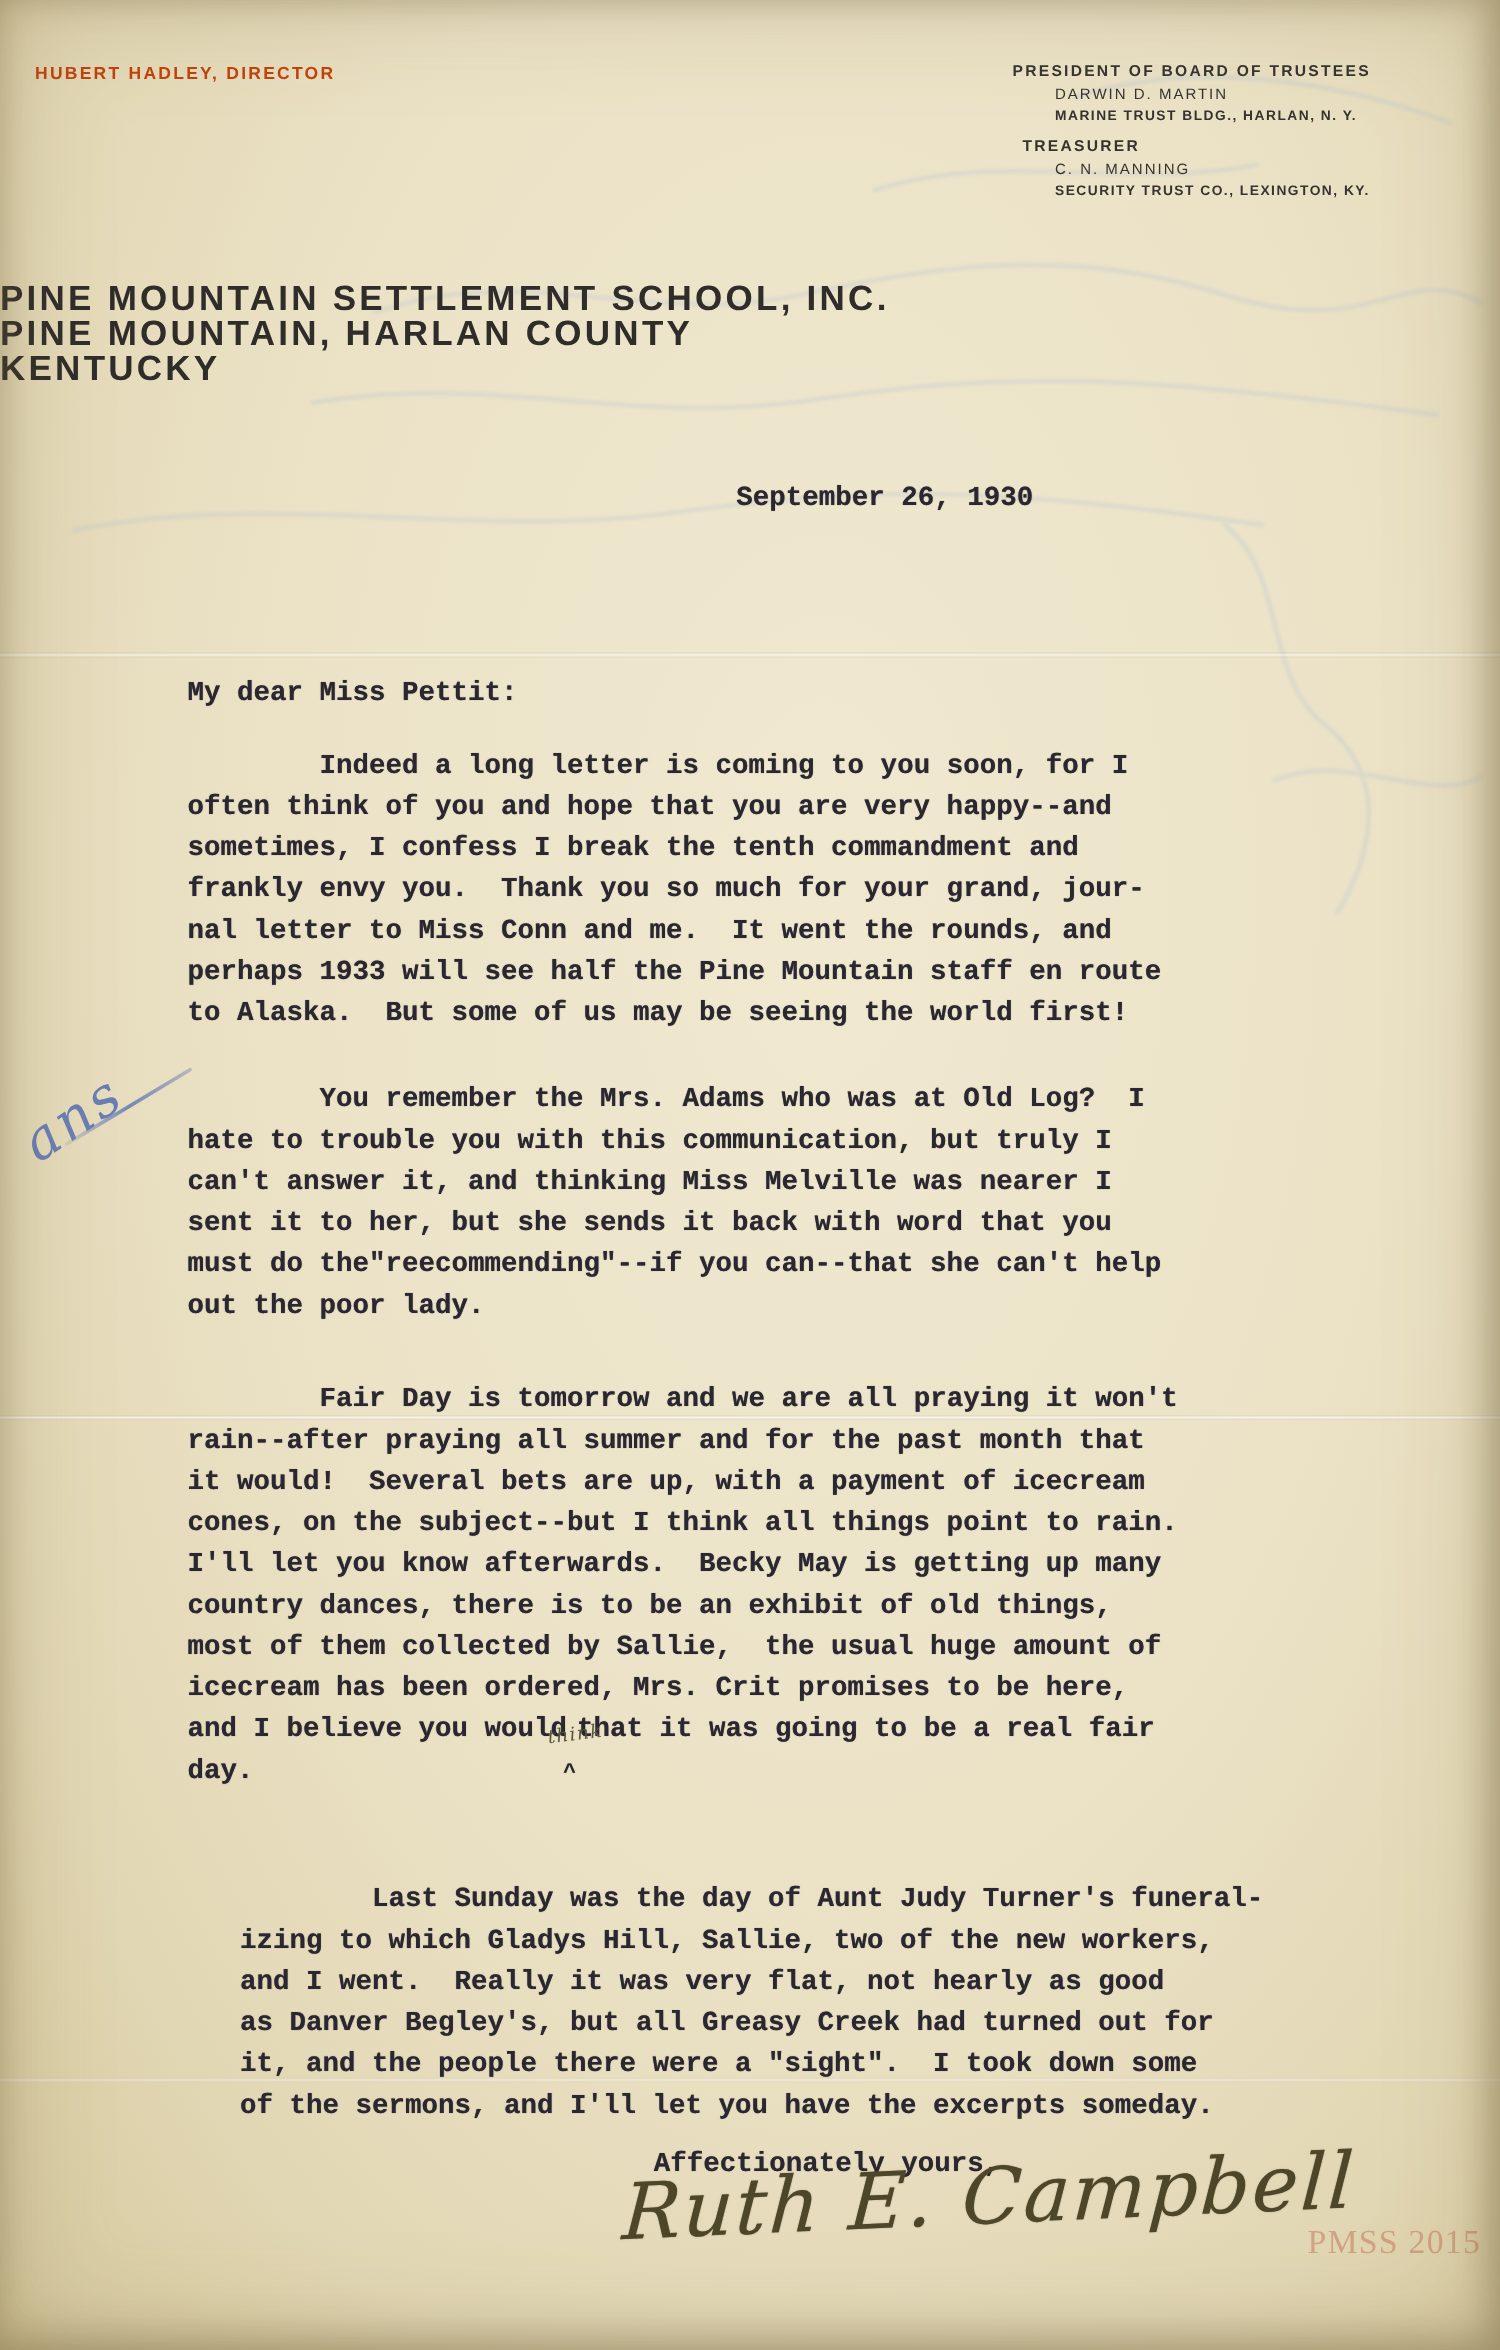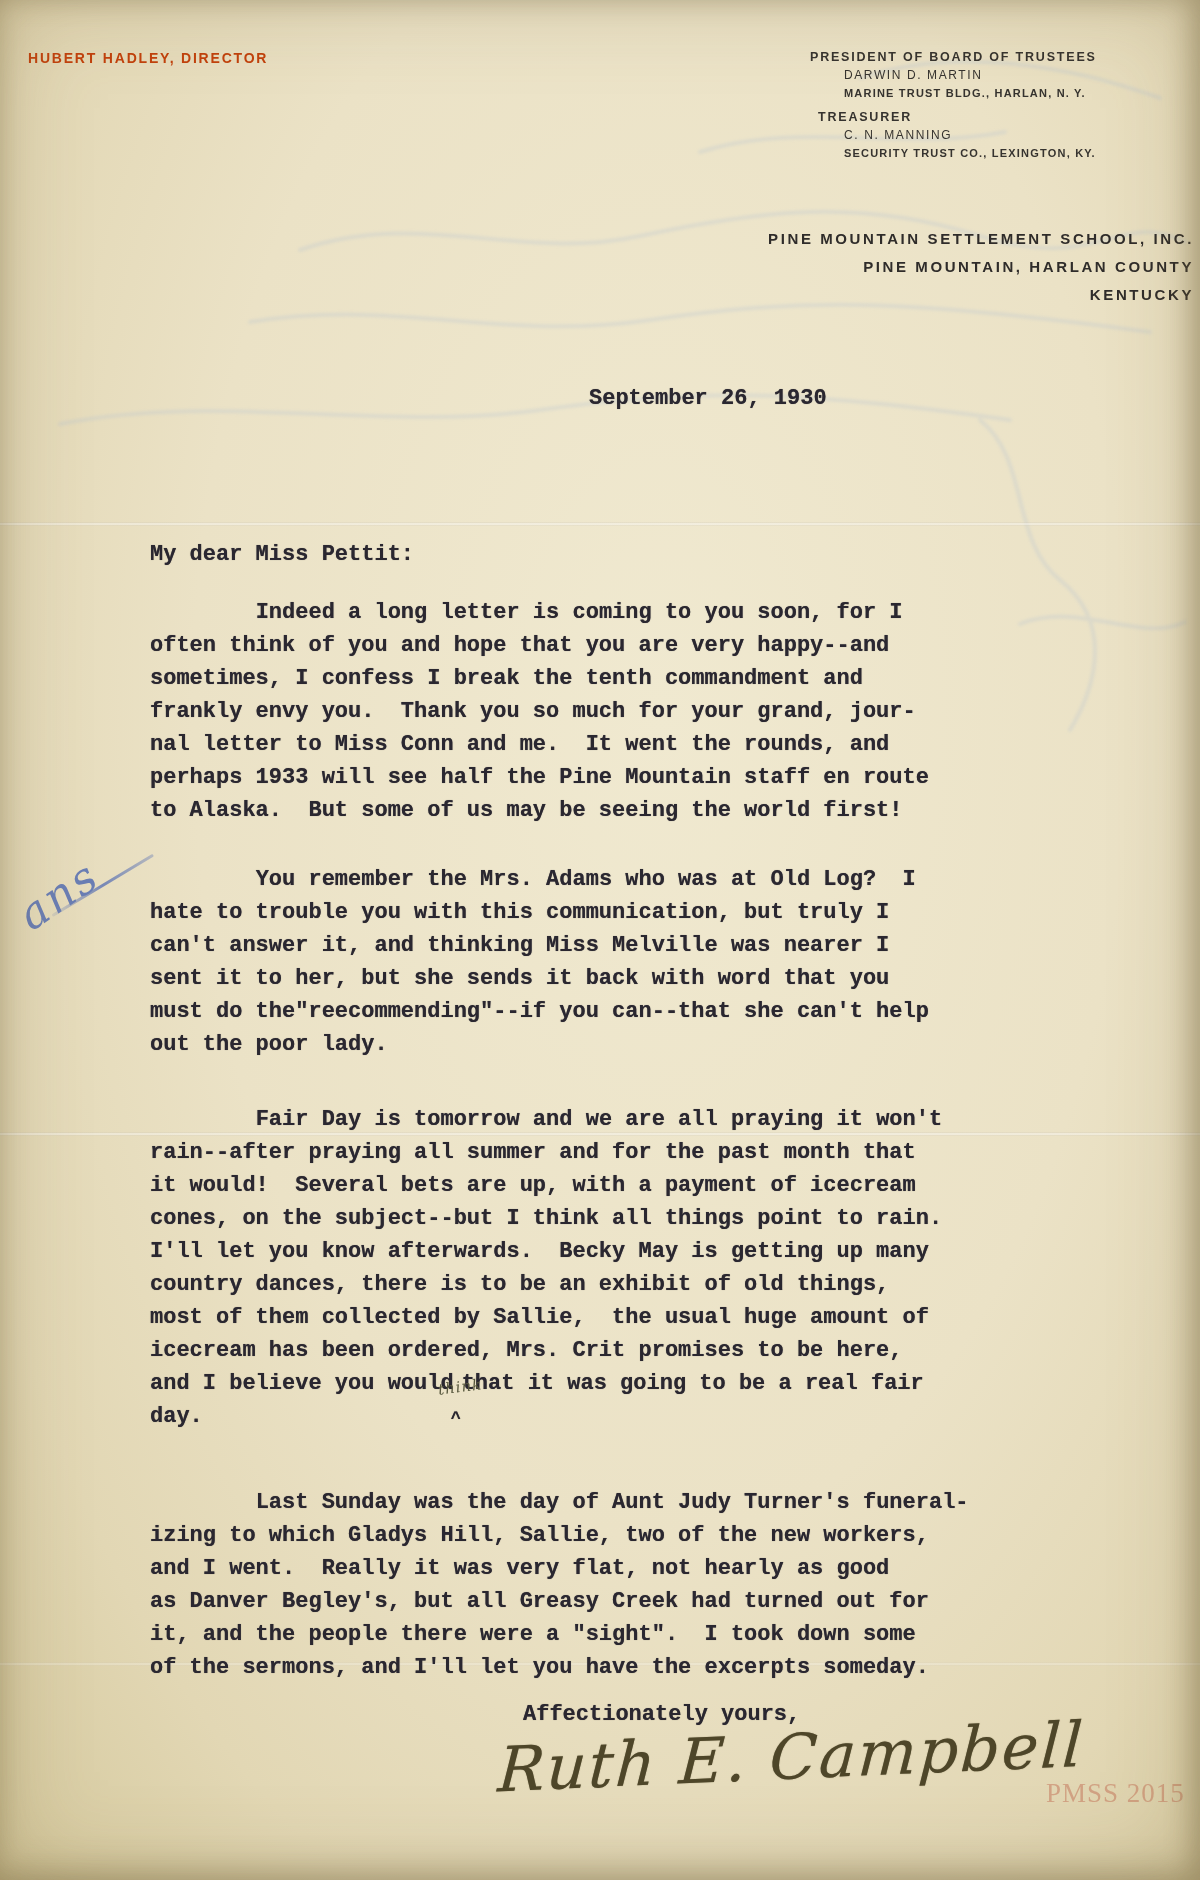--- a/index.html
+++ b/index.html
@@ -13,40 +13,40 @@
   .bleed{position:absolute;left:0;top:0;pointer-events:none;filter:blur(1.4px);opacity:.55;}
 
   
   .director{position:absolute;left:28px;top:50px;font-size:14px;font-weight:bold;
        letter-spacing:1.8px;color:#c2410c;}
   .trustees{position:absolute;left:810px;top:48px;color:#36332f;line-height:18px;}
   .trustees .t-title{font-size:12.5px;font-weight:bold;letter-spacing:1.8px;}
   .trustees .t-name{font-size:12px;font-weight:normal;letter-spacing:1.6px;padding-left:34px;}
   .trustees .t-addr{font-size:11px;font-weight:bold;letter-spacing:1.2px;padding-left:34px;}
   .trustees .t-gap{margin-top:6px;padding-left:8px;}
-  .school{position:absolute;left:0;top:225px;width:1194px;text-align:right;color:#2f2c2a;
-       font-size:15px;font-weight:bold;letter-spacing:2.6px;line-height:28px;}
+  .school{position:absolute;left:0;top:225px;width:1194px;text-align:left;color:#2f2c2a;
+       font-size:28px;font-weight:bold;letter-spacing:2.6px;line-height:28px;}
 
   
   .typed{font-family:"Liberation Mono", monospace;font-weight:bold;color:#2a2730;
        text-shadow:0 0 .7px rgba(42,39,48,.75);}
   .date-line{position:absolute;left:589px;top:386px;font-size:22px;}
   .letter-body{position:absolute;left:150px;top:538px;width:880px;font-size:22px;line-height:33px;}
   .para{white-space:pre-wrap;}
   .salutation{margin-bottom:25px;}
   .p1{margin-bottom:36px;}
   .p2{margin-bottom:42px;}
-  .p3-group{margin-bottom:53px;}
+  .p3-group{margin-bottom:70px;}
   .insert-line{white-space:pre;position:relative;}
   .caret-wrap{position:relative;display:inline-block;width:8px;}
   .caret-glyph{position:absolute;left:-3px;top:13px;font-size:17px;}
   .inserted-word{position:absolute;left:-16px;top:-18px;white-space:nowrap;
        font-family:"DejaVu Serif", serif;font-style:italic;font-weight:normal;
        font-size:15px;letter-spacing:1px;color:#56563c;transform:rotate(-7deg);text-shadow:none;}
-  .p4{margin-bottom:14px;}
+  .p4{margin-bottom:14px;margin-left:42px;}
   .closing{padding-left:373px;}
 
   
   .signature{position:absolute;left:498px;top:1722px;width:520px;
        font-family:"DejaVu Serif", serif;font-style:italic;font-size:62px;color:#4e4629;
        transform:rotate(-2.5deg) skewX(-6deg);letter-spacing:2px;white-space:nowrap;
        text-shadow:0 0 1px rgba(78,70,41,.6);}
   .watermark{position:absolute;left:1046px;top:1778px;font-family:"Liberation Serif", serif;
        font-size:27px;color:rgba(190,100,75,.45);letter-spacing:1px;}
 

